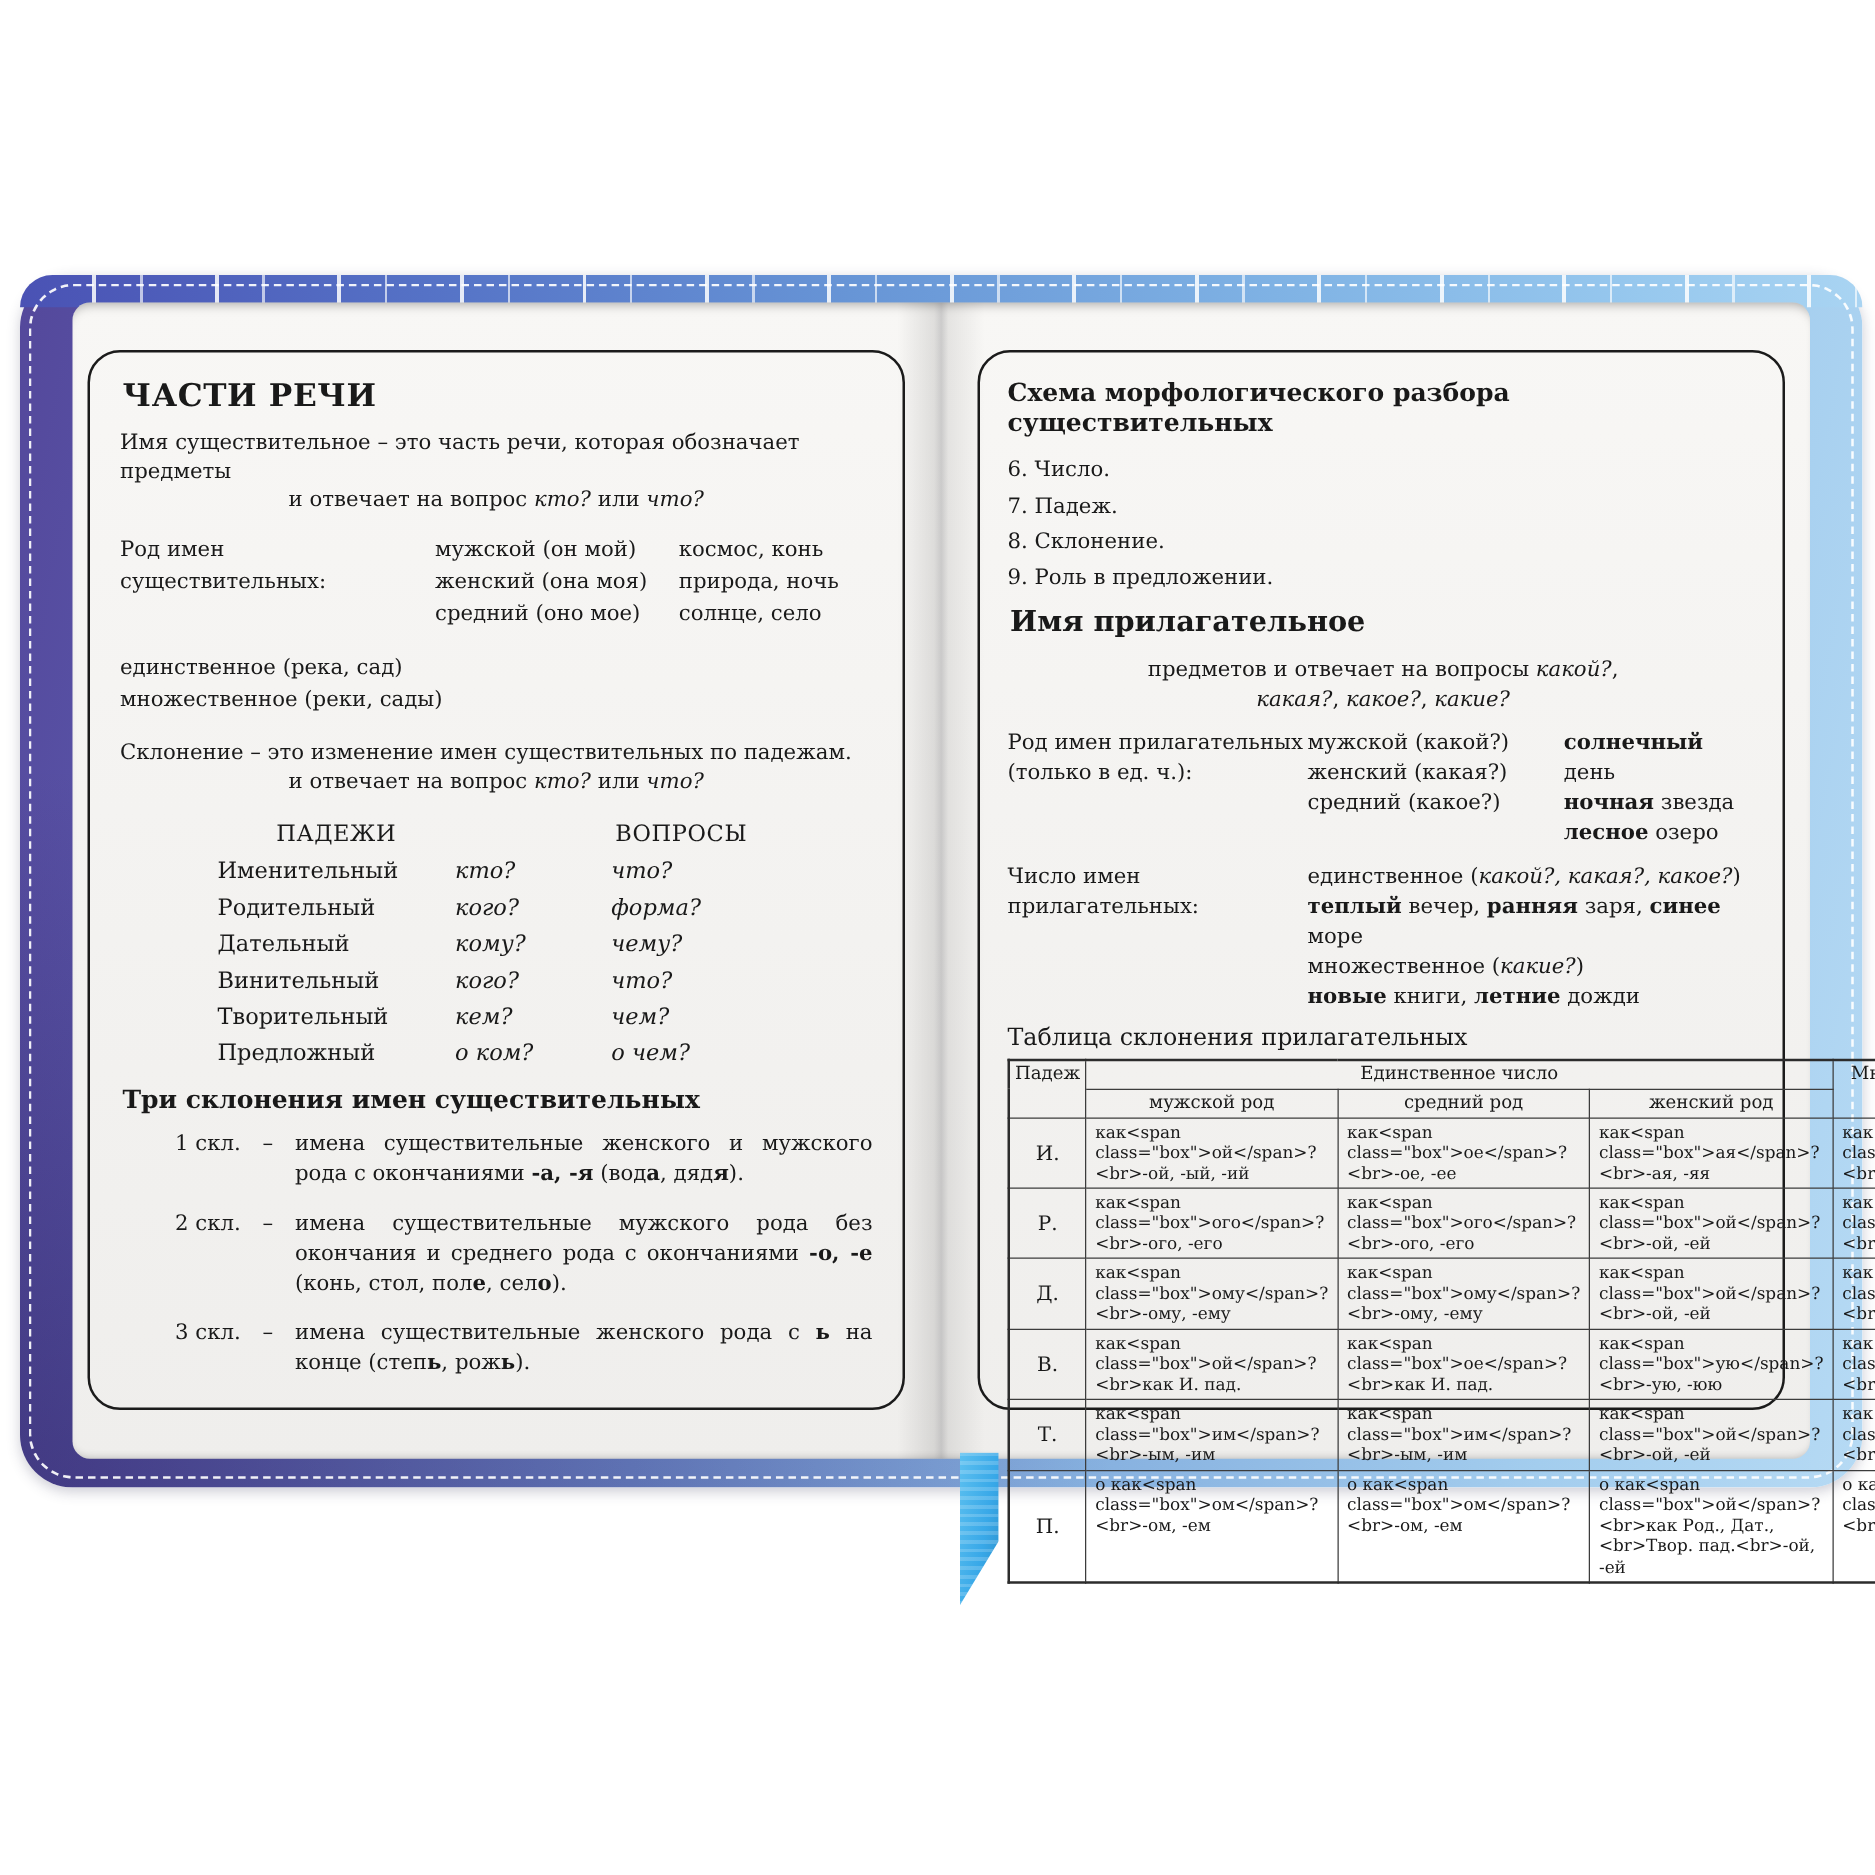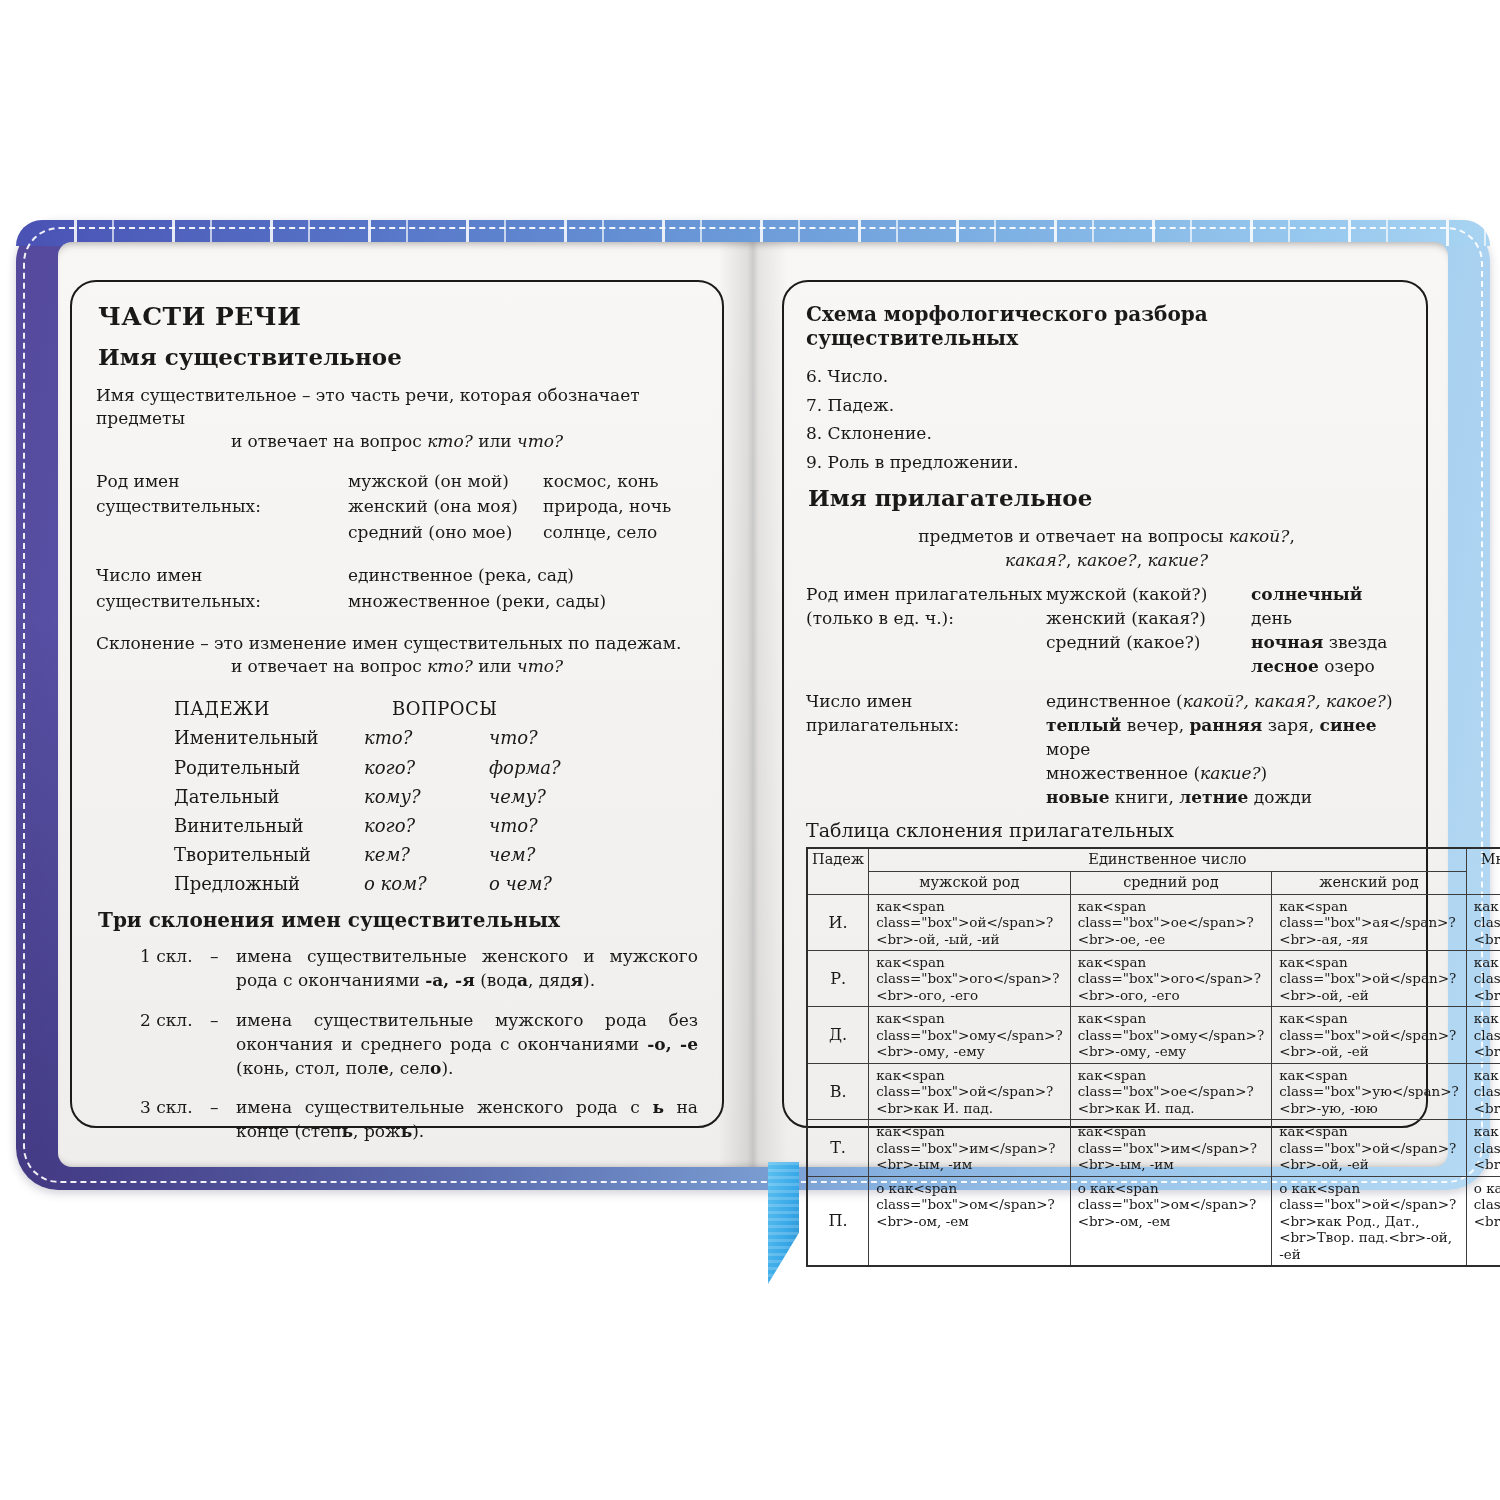--- a/index.html
+++ b/index.html
@@ -46,21 +46,21 @@
   .def .line{display:block;}
   .def .center{text-align:center;}
   .tri{display:flex;font-size:17px;line-height:1.5;margin-bottom:18px;}
   .tri .lab{flex:0 0 252px;}
   .tri .lab2{flex:0 0 240px;}
   .tri .forms{flex:0 0 195px;}
   .tri .forms2{flex:0 0 205px;}
   .tri .ex{flex:1;}
   .cases{display:grid;grid-template-columns:190px 125px 1fr;margin:6px 0 10px 78px;
          font-size:18px;line-height:1.62;}
-  .cases .hdr{letter-spacing:.5px;}
+  .cases .hdr{letter-spacing:.5px;text-align:center;}
   .cases .q{font-style:italic;}
   .decl-row{display:grid;grid-template-columns:70px 26px 1fr;font-size:17px;line-height:1.42;
             margin-bottom:15px;text-align:justify;margin-left:44px;}
 
   
   .scheme-h{font-size:20px;margin:6px 0 12px 0;}
   .scheme{display:flex;font-size:17px;line-height:1.68;margin-bottom:8px;}
   .scheme .colA{flex:0 0 57%;}
   .scheme .colB{flex:1;}
   .rp-def{font-size:17px;line-height:1.38;margin-bottom:10px;}
@@ -90,42 +90,40 @@
 
 <div class="canvas">
   <div class="book">
     <div class="cover-mosaic"></div>
     <div class="stitch"></div>
 
     <div class="pages">
 
       <section class="page-box left">
         <h1>ЧАСТИ РЕЧИ</h1>
-        <h2>Имя существительное</h2>
 
         <p class="def">
           <span class="line">Имя существительное – это часть речи, которая обозначает предметы</span>
           <span class="line center">и отвечает на вопрос <i>кто?</i> или <i>что?</i></span>
         </p>
 
         <div class="tri" id="noun-gender">
             <div class="lab">Род имен существительных:</div>
             <div class="forms">
               <div>мужской (он мой)</div>
               <div>женский (она моя)</div>
               <div>средний (оно мое)</div>
             </div>
             <div class="ex">
               <div>космос, конь</div>
               <div>природа, ночь</div>
               <div>солнце, село</div>
             </div>
           </div>
         <div class="tri" id="noun-number">
-            <div class="lab">Число имен существительных:</div>
             <div class="ex">
               <div>единственное (река, сад)</div>
               <div>множественное (реки, сады)</div>
             </div>
           </div>
 
         <p class="def">
           <span class="line">Склонение – это изменение имен существительных по падежам.</span>
           <span class="line center">и отвечает на вопрос <i>кто?</i> или <i>что?</i></span>
         </p>

